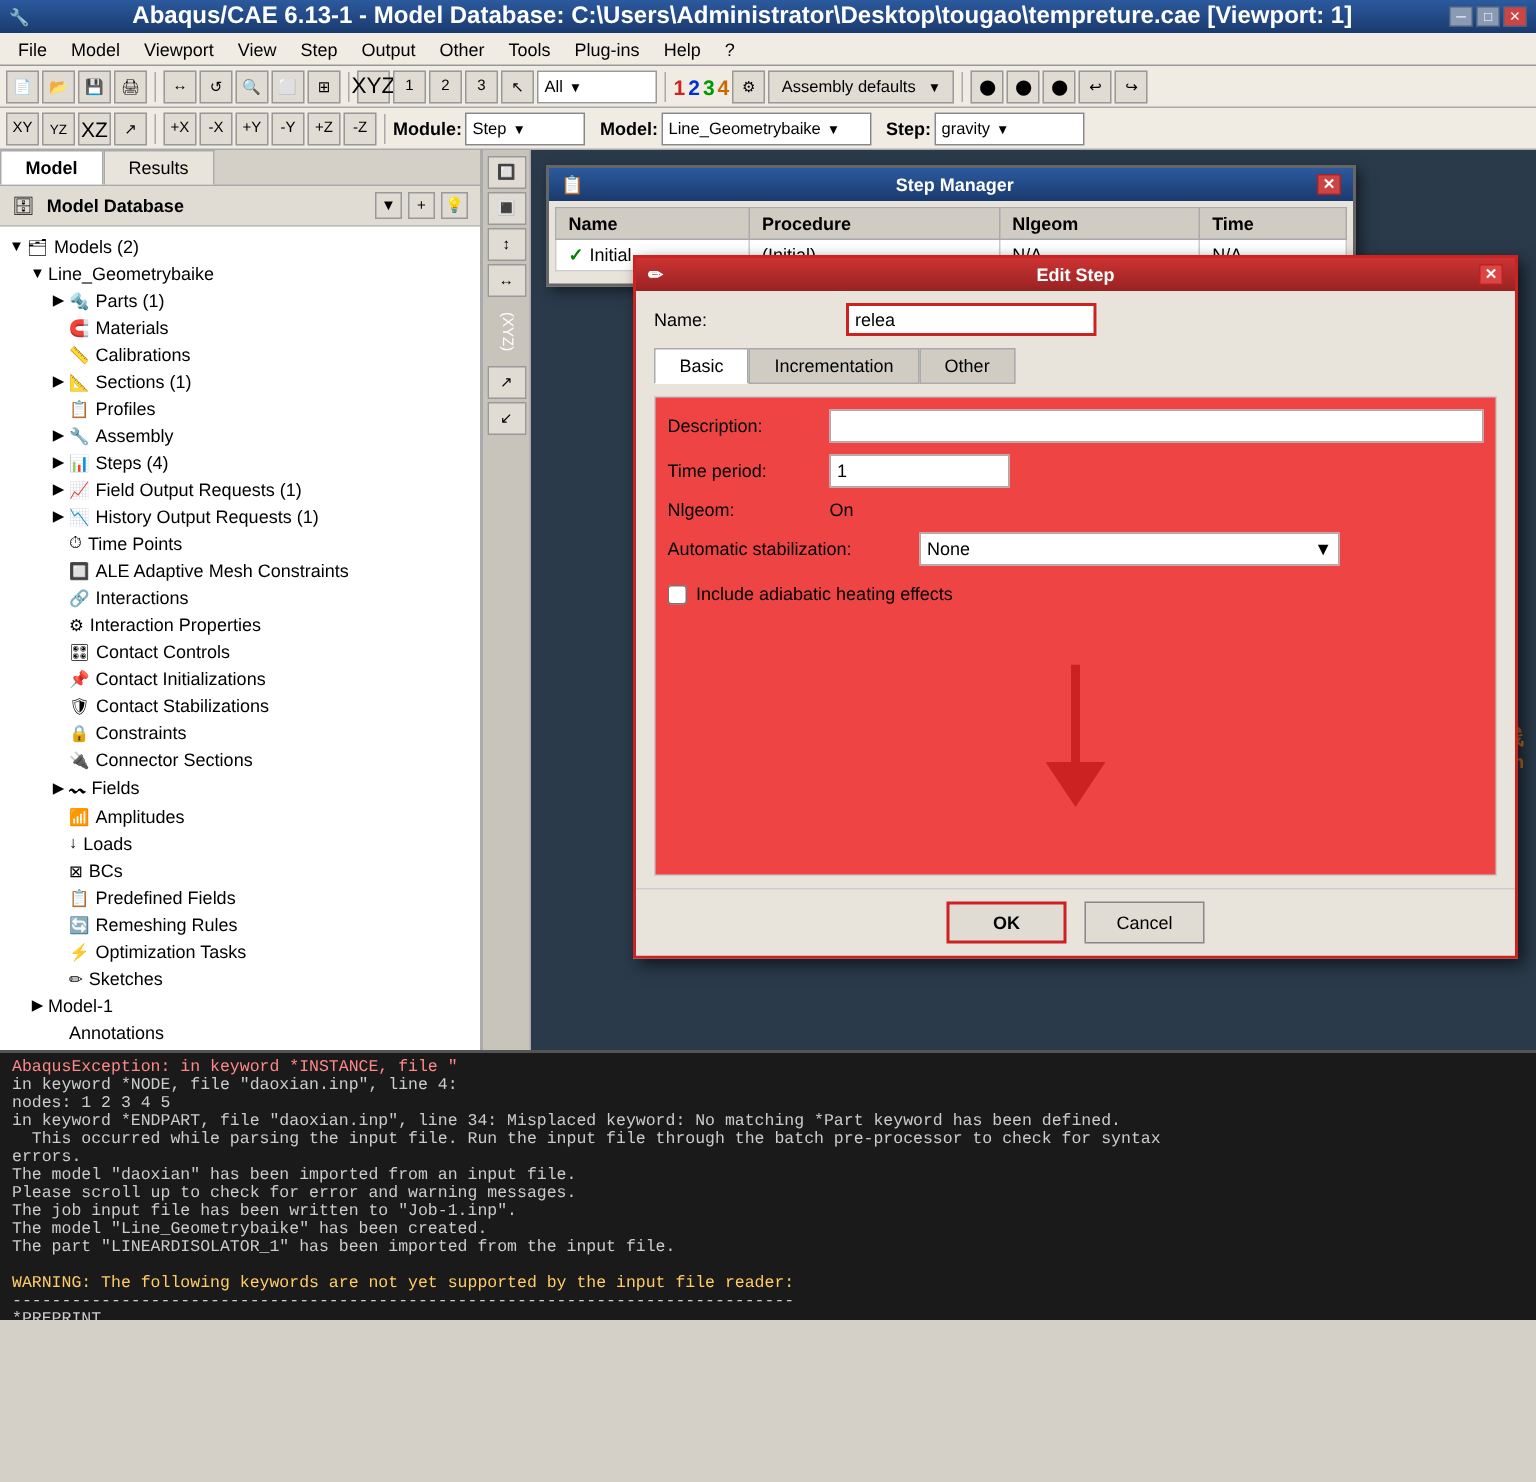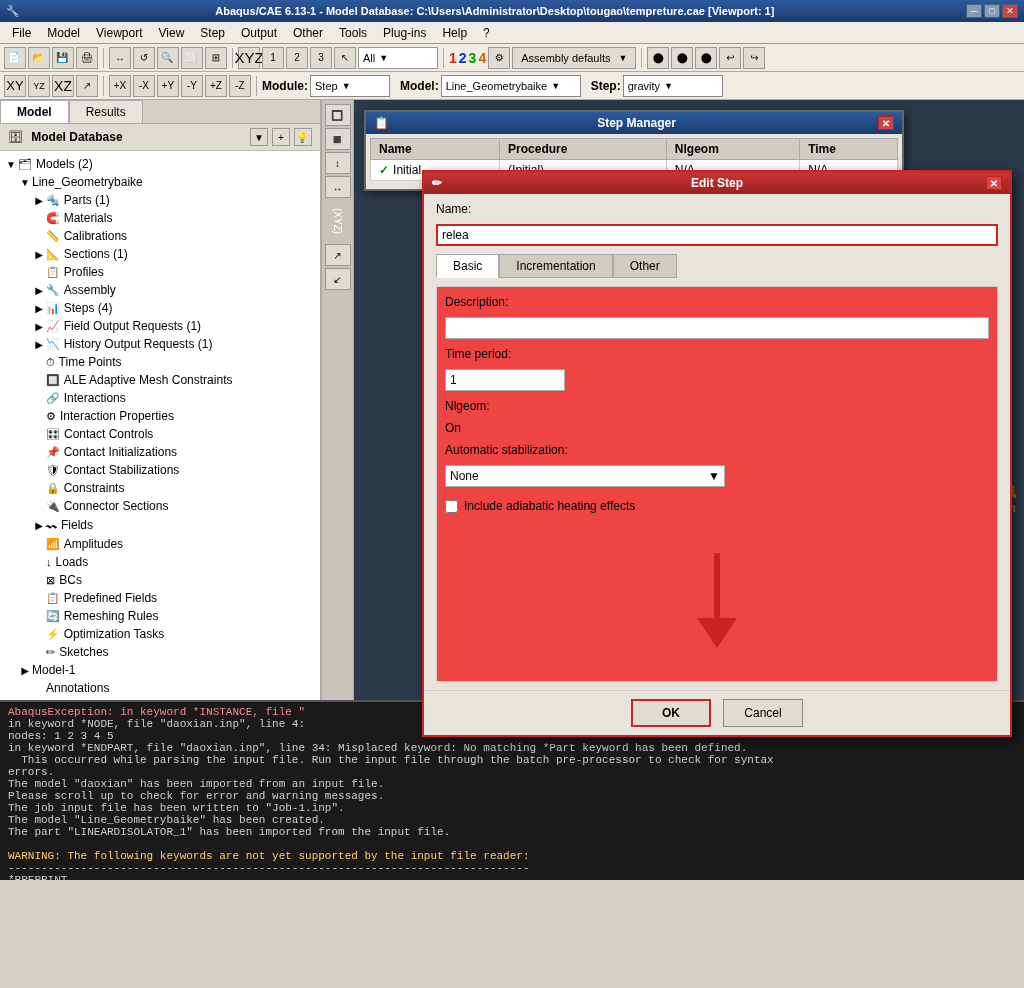--- a/index.html
+++ b/index.html
@@ -243,23 +243,23 @@
       color: white;
       font-size: 10px;
       display: flex; align-items: center; justify-content: center;
       cursor: pointer;
     }
     .edit-step-content {
       padding: 8px 12px;
     }
     .field-row {
       display: flex;
+      align-items: center;
       margin-bottom: 8px;
       gap: 8px;
-      flex-direction: column;
     }
     .field-label { min-width: 120px; font-size: 12px; }
     .field-input {
       border: 2px solid #cc2222;
       padding: 2px 4px;
       font-size: 12px;
       background: white;
       min-width: 80px;
     }
     .field-text { font-size: 12px; }
@@ -377,21 +377,21 @@
       font-family: Arial;
     }
 
     .toolbar-number { color: #cc2222; font-weight: bold; font-size: 14px; }
   </style>
 </head>
 <body>
 
 <div id="titlebar">
   <span style="margin-right:4px">🔧</span>
-  <span style="font-size:11px;font-weight:bold">Abaqus/CAE 6.13-1 - Model Database: C:\Users\Administrator\Desktop\tougao\tempreture.cae [Viewport: 1]</span>
+  <span style="font-size:16px;font-weight:bold">Abaqus/CAE 6.13-1 - Model Database: C:\Users\Administrator\Desktop\tougao\tempreture.cae [Viewport: 1]</span>
   <div class="win-btns">
     <div class="win-btn">─</div>
     <div class="win-btn">□</div>
     <div class="win-btn" style="background:#cc4444">✕</div>
   </div>
 </div>
 
 <div id="menubar">
   <div class="menu-item">File</div>
   <div class="menu-item">Model</div>
@@ -439,21 +439,21 @@
   </div>
   <div class="tb-separator"></div>
   <div class="tb-btn">⬤</div>
   <div class="tb-btn">⬤</div>
   <div class="tb-btn">⬤</div>
   <div class="tb-btn">↩</div>
   <div class="tb-btn">↪</div>
 </div>
 
 <div id="toolbar2">
-  <div class="tb-btn" style="font-size:13px">XY</div>
+  <div class="tb-btn" style="font-size:10px">XY</div>
   <div class="tb-btn" style="font-size:9px">YZ</div>
   <div class="tb-btn" style="font-size:14px">XZ</div>
   <div class="tb-btn">↗</div>
   <div class="tb-separator"></div>
   <div class="tb-btn">+X</div>
   <div class="tb-btn">-X</div>
   <div class="tb-btn">+Y</div>
   <div class="tb-btn">-Y</div>
   <div class="tb-btn">+Z</div>
   <div class="tb-btn">-Z</div>

